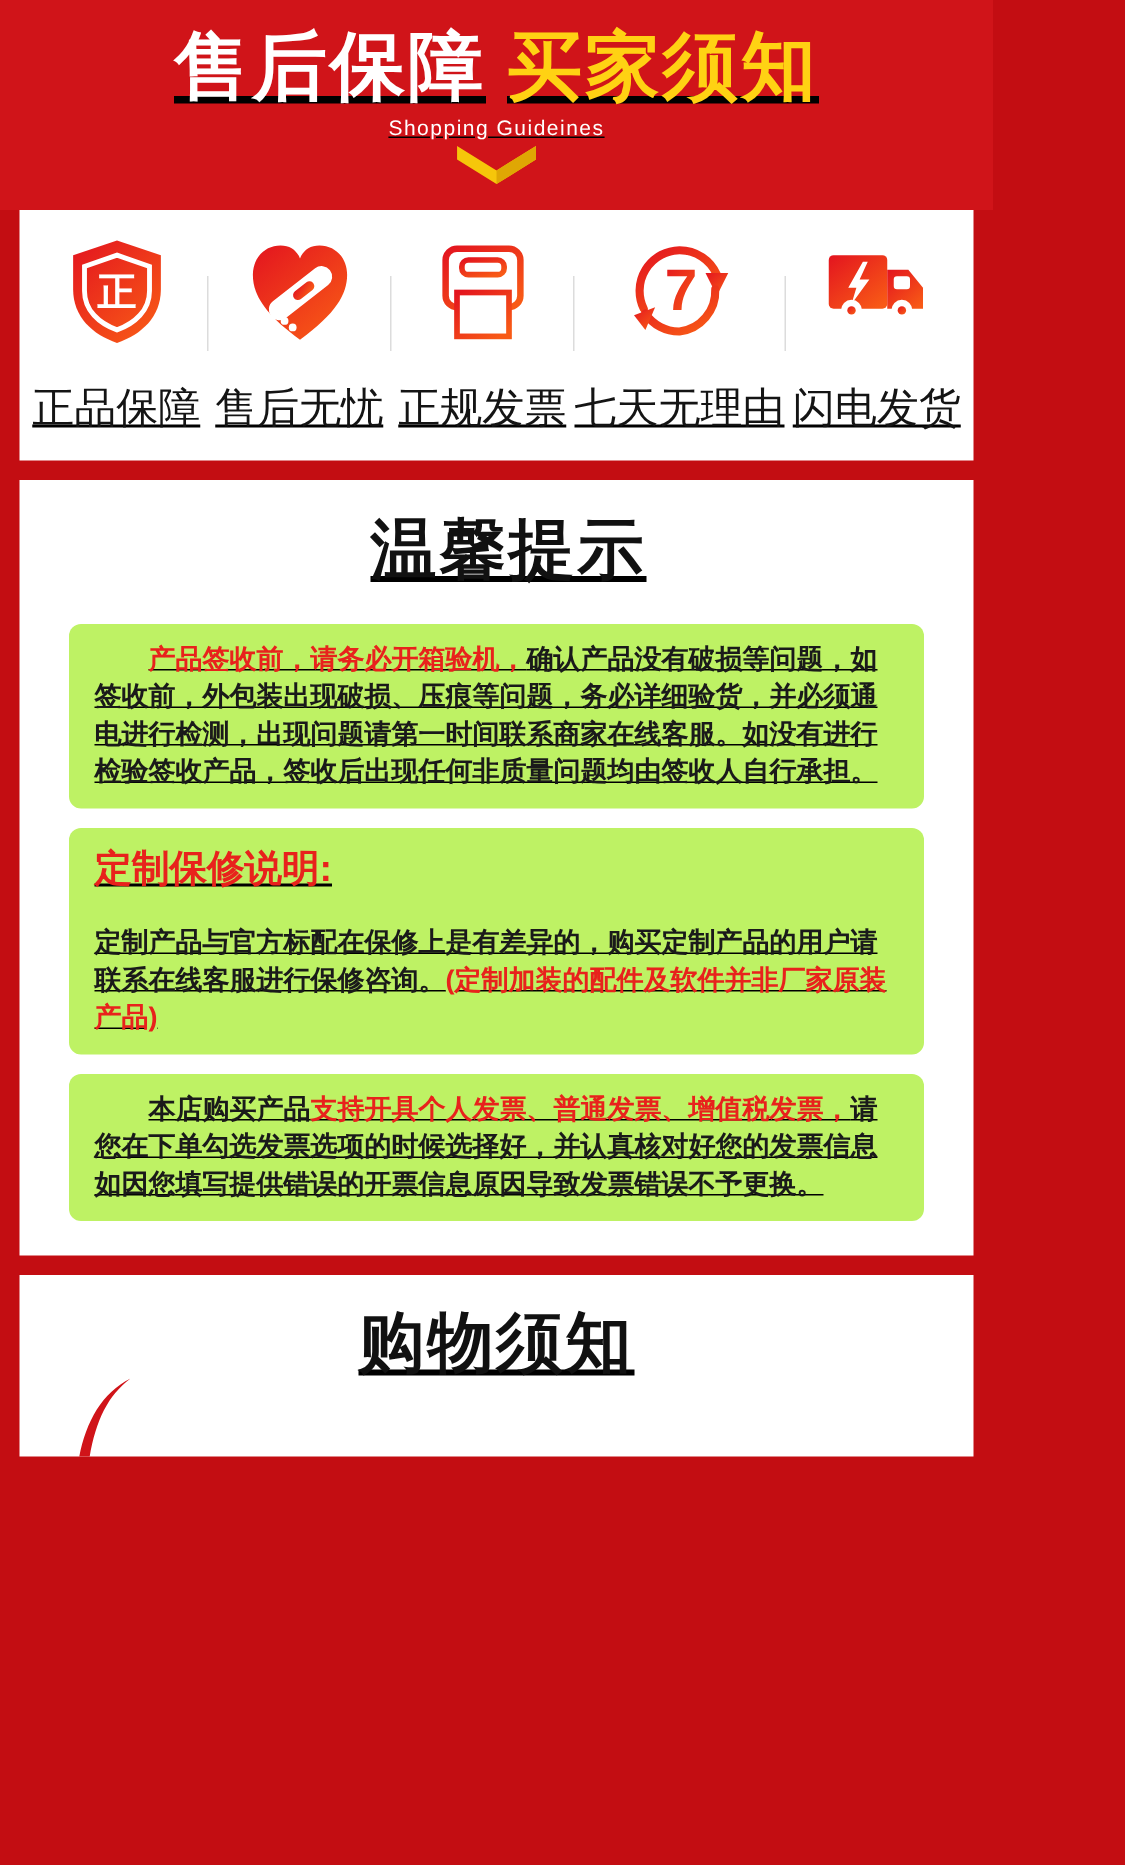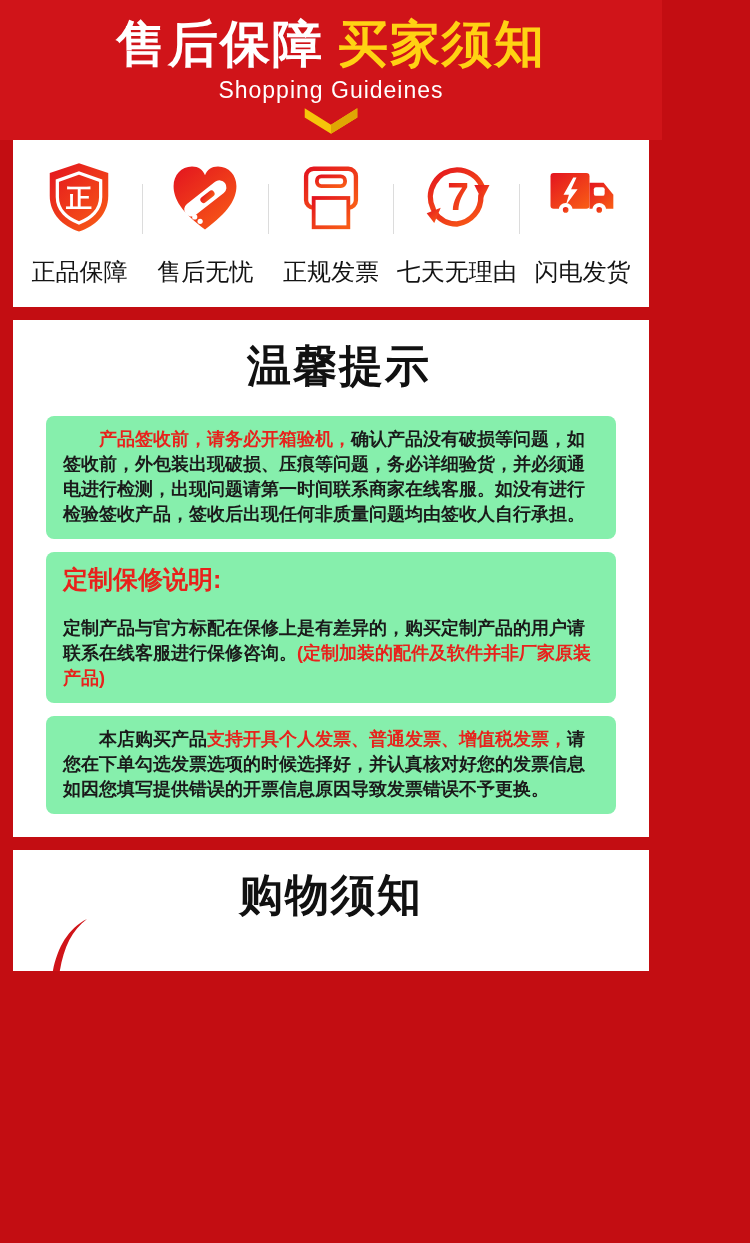--- a/index.html
+++ b/index.html
@@ -1,40 +1,40 @@
 <!DOCTYPE html>
 <html><head>
 <meta charset="utf-8">
 <style>
   html,body{margin:0;padding:0;}
   body{width:750px;height:1243px;overflow:hidden;background:#c30d12;
        font-family:"Liberation Sans","DejaVu Sans",sans-serif;}
-  #page{position:relative;width:662px;height:1243px;overflow:hidden;}
+  #page{position:relative;width:662px;height:1243px;overflow:hidden;text-decoration:underline;}
 
   
   .banner{height:140px;background:#d01419;text-align:center;}
   .banner-title{padding-top:16px;font-size:50px;font-weight:bold;letter-spacing:2px;line-height:56px;}
   .t-white{color:#ffffff;}
   .t-yellow{color:#ffd213;margin-left:14px;}
-  .banner-sub{color:#ffffff;font-size:23px;margin-top:5px;letter-spacing:1px;}
+  .banner-sub{color:#ffffff;font-size:14px;margin-top:5px;letter-spacing:1px;}
   .chevron-wrap{margin-top:1px;line-height:0;}
 
   
   .card{background:#ffffff;margin:0 13px 13px 13px;}
 
   
   .card-features{height:167px;display:flex;align-items:center;justify-content:space-between;padding:0 4px;}
   .feature{flex:1;display:flex;flex-direction:column;align-items:center;justify-content:center;}
   .ficon{width:78px;height:78px;line-height:0;}
-  .feature-label{font-size:24px;color:#141414;margin-top:19px;white-space:nowrap;}
+  .feature-label{font-size:28px;color:#141414;margin-top:19px;white-space:nowrap;}
   .vdiv{width:1px;height:50px;background:#dcdcdc;align-self:flex-start;margin-top:44px;flex:0 0 1px;}
 
   
   .section-title{font-size:44px;font-weight:bold;color:#111;text-align:center;padding:17px 0 20px 16px;letter-spacing:2px;}
-  .gray-box{background:#86efac;border-radius:8px;margin:0 33px 13px 33px;padding:11px 17px 12px 17px;}
+  .gray-box{background:#bef264;border-radius:8px;margin:0 33px 13px 33px;padding:11px 17px 12px 17px;}
   .box-text{font-size:18px;line-height:25px;color:#1a1a1a;font-weight:700;}
   .indent{text-indent:2em;}
   .red{color:#e8221c;}
   .box-heading{color:#e8221c;font-size:25px;font-weight:bold;line-height:32px;margin-bottom:21px;}
 
   
   .card-shop{position:relative;height:121px;margin-bottom:0;overflow:hidden;}
   .card-shop .section-title{padding:16px 0 6px 0;}
   .swoosh{position:absolute;left:27px;top:66px;line-height:0;}
 </style>

